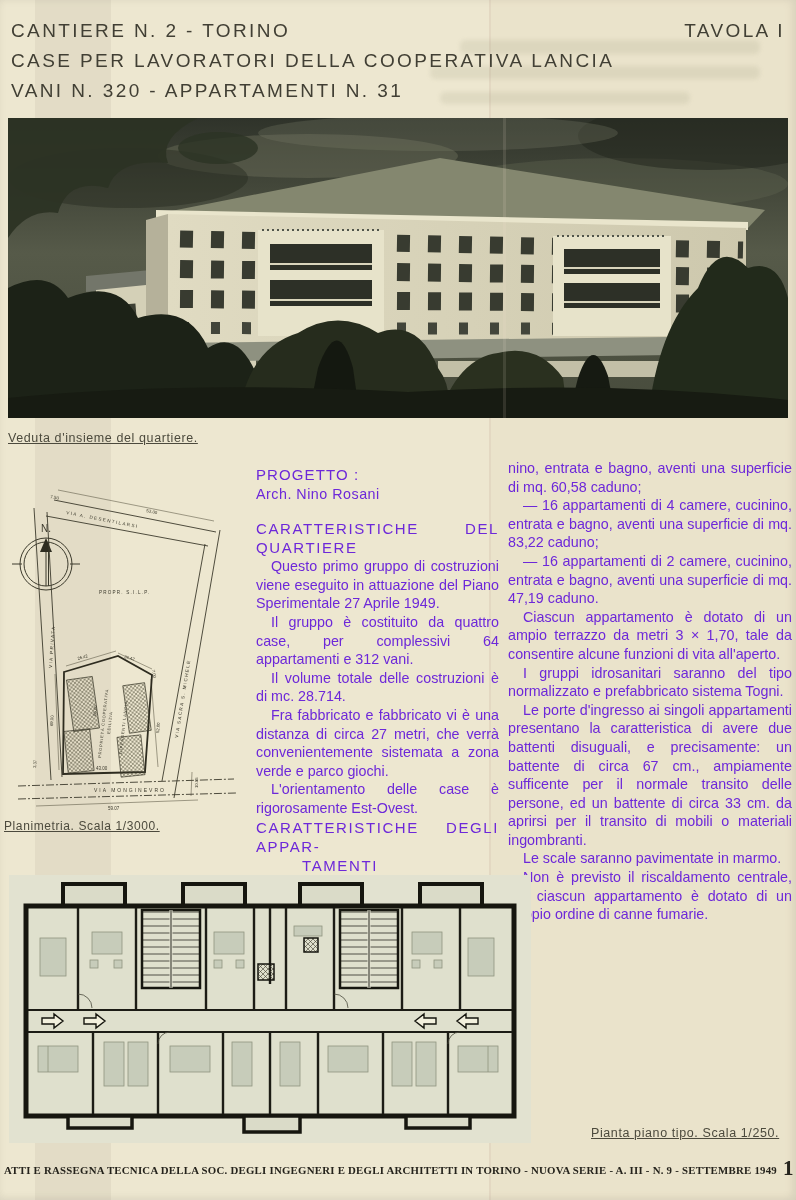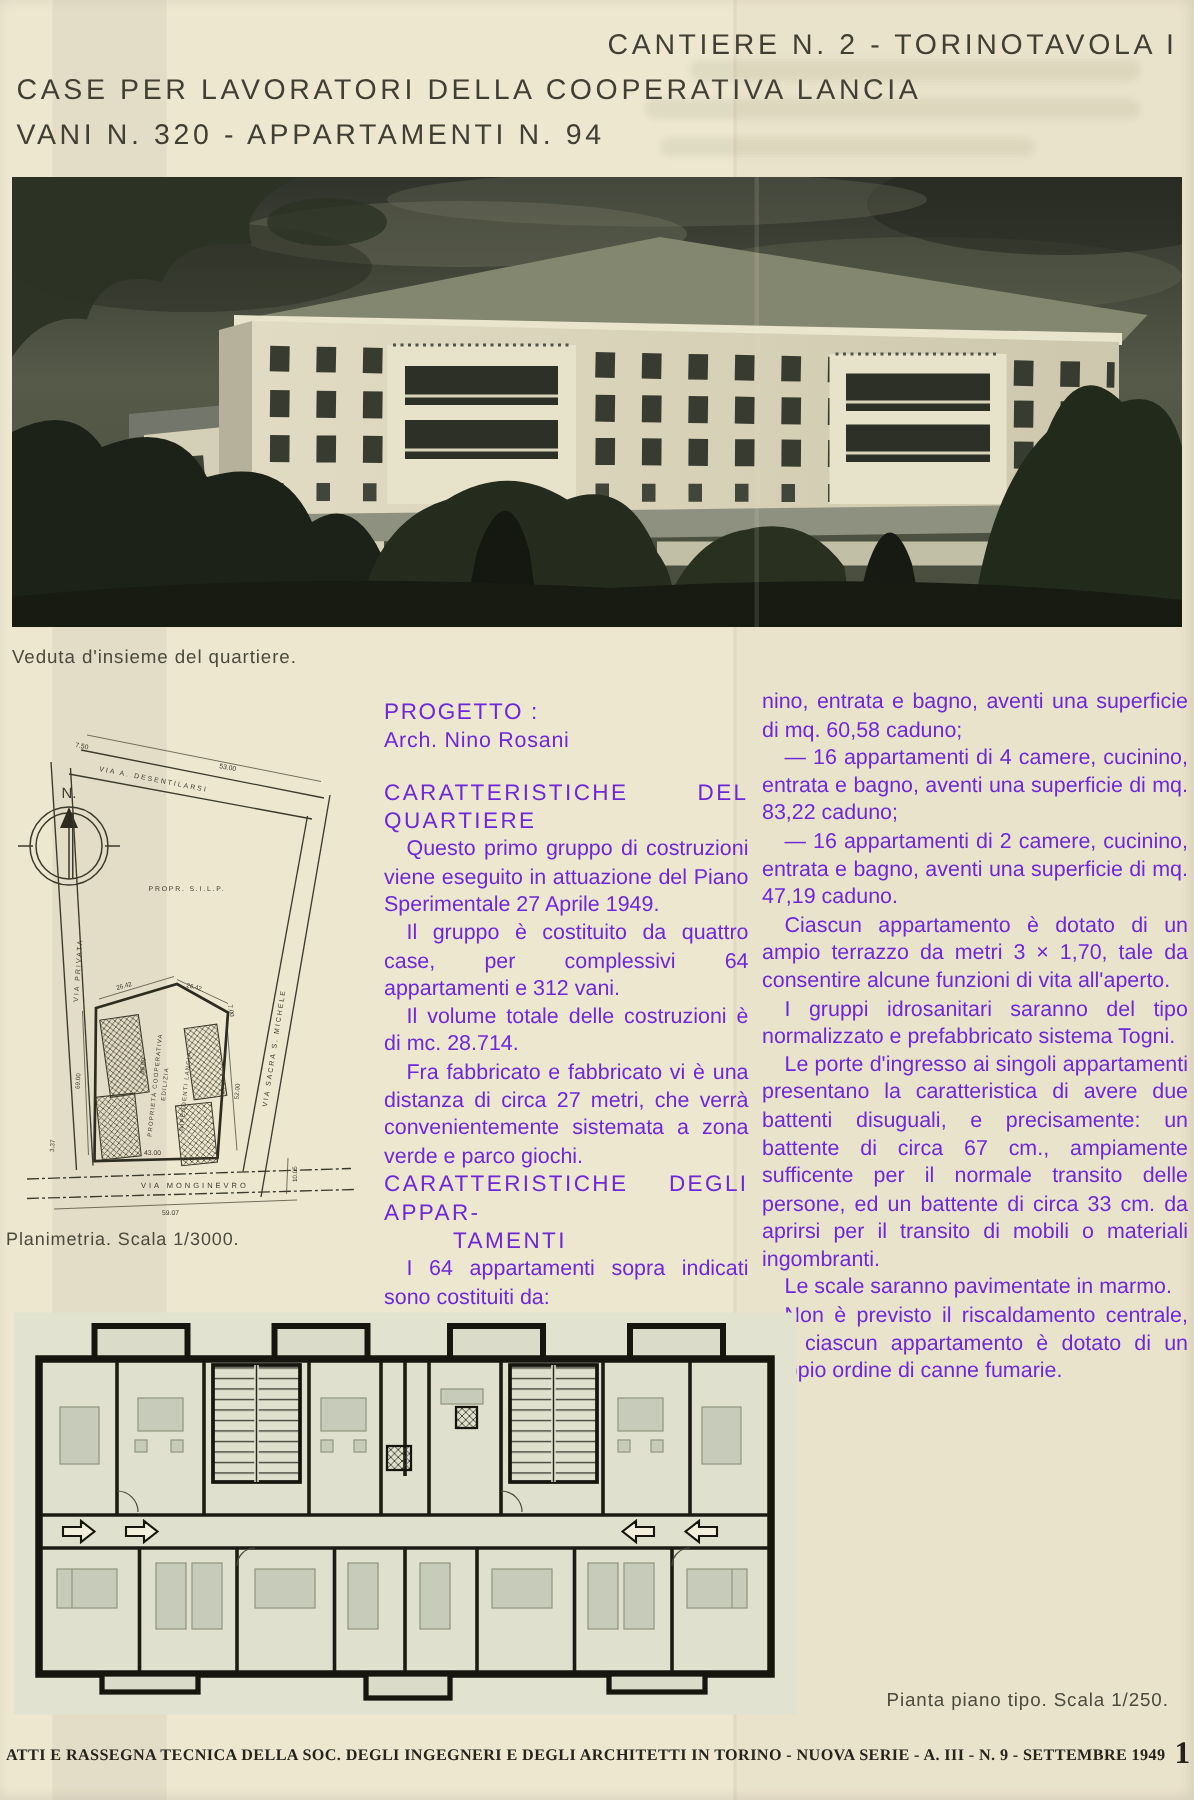--- a/index.html
+++ b/index.html
@@ -6,27 +6,27 @@
   body{width:796px;height:1200px;font-family:"Liberation Sans",sans-serif;}
   .page{position:relative;width:796px;height:1200px;overflow:hidden;
     background:#ede7d0;
     box-shadow:inset -4px 0 10px rgba(0,0,0,.06), inset 0 -3px 8px rgba(0,0,0,.04);}
   .band-dark{position:absolute;left:35px;top:0;width:76px;height:1200px;background:rgba(110,105,85,.08);pointer-events:none;}
   .band-line{position:absolute;left:489px;top:0;width:2px;height:1200px;background:rgba(170,130,110,.14);pointer-events:none;}
   .band-right{position:absolute;left:491px;top:0;width:305px;height:1200px;background:rgba(190,150,120,.05);pointer-events:none;}
 
   
   .hdr{position:absolute;left:11px;top:16px;width:774px;color:#413f34;}
-  .hdr-row{display:flex;justify-content:flex-end;align-items:baseline;}
+  .hdr-row{display:flex;justify-content:space-between;align-items:baseline;}
   .hdr-line{font-size:19px;letter-spacing:2.4px;line-height:30px;white-space:nowrap;}
   .ghost{position:absolute;border-radius:6px;background:rgba(130,128,100,.13);filter:blur(2px);pointer-events:none;}
 
   
   .photo{position:absolute;left:8px;top:118px;width:780px;height:300px;}
-  .caption{position:absolute;color:#4c4a3d;font-size:12.5px;letter-spacing:.6px;}
+  .caption{position:absolute;color:#4c4a3d;font-size:12.5px;letter-spacing:.6px;text-decoration:underline;}
   .cap-photo{left:8px;top:431px;}
   .cap-plan{left:4px;top:819px;font-size:12px;}
   .cap-floor{left:556px;top:1126px;margin-left:35px;}
 
   .siteplan{position:absolute;left:6px;top:478px;width:250px;height:338px;}
   .floorplan{position:absolute;left:8px;top:874px;width:524px;height:270px;}
 
   
   .col{position:absolute;color:#6d28d9;font-size:14.3px;line-height:18.6px;text-align:justify;}
   .col-left{left:256px;top:466px;width:243px;}
@@ -53,21 +53,21 @@
   <div class="band-dark"></div>
   <div class="band-right"></div>
   <div class="band-line"></div>
 
   <div class="hdr">
     <div class="hdr-row">
       <span class="hdr-line">CANTIERE N. 2 - TORINO</span>
       <span class="hdr-line">TAVOLA I</span>
     </div>
     <div class="hdr-line">CASE PER LAVORATORI DELLA COOPERATIVA LANCIA</div>
-    <div class="hdr-line">VANI N. 320 - APPARTAMENTI N. 94</div>
+    <div class="hdr-line">VANI N. 320 - APPARTAMENTI N. 31</div>
   </div>
   <div class="ghost" style="left:460px;top:40px;width:300px;height:14px;"></div>
   <div class="ghost" style="left:430px;top:66px;width:330px;height:13px;"></div>
   <div class="ghost" style="left:440px;top:92px;width:250px;height:12px;"></div>
 
   <svg class="photo" viewBox="0 0 780 300">
     <defs>
       <linearGradient id="sky" x1="0" y1="0" x2="0" y2="1">
         <stop offset="0" stop-color="#2f332a"></stop>
           <stop offset=".45" stop-color="#565a49"></stop>
@@ -204,20 +204,21 @@
   <div class="caption cap-plan">Planimetria. Scala 1/3000.</div>
 
   <div class="col col-left">
     <p class="h-small">PROGETTO :</p>
     <p class="byline">Arch. Nino Rosani</p>
     <p class="h-sec" style="margin-top:16px">CARATTERISTICHE DEL QUARTIERE</p>
     <p class="ind">Questo primo gruppo di costruzioni viene eseguito in attuazione del Piano Sperimentale 27 Aprile 1949.</p>
     <p class="ind">Il gruppo è costituito da quattro case, per complessivi 64 appartamenti e 312 vani.</p>
     <p class="ind">Il volume totale delle costruzioni è di mc. 28.714.</p>
     <p class="ind">Fra fabbricato e fabbricato vi è una distanza di circa 27 metri, che verrà convenientemente sistemata a zona verde e parco giochi.</p>
+    <p class="ind">L'orientamento delle case è rigorosamente Est-Ovest.</p>
     <p class="h-sec"><span>CARATTERISTICHE DEGLI APPAR-</span><span class="l2">TAMENTI</span></p>
     <p class="ind">I 64 appartamenti sopra indicati sono costituiti da:</p>
     <p class="ind">— 32 appartamenti di 3 camere, cuci-</p>
   </div>
   <div class="col col-right">
     <p>nino, entrata e bagno, aventi una superficie di mq. 60,58 caduno;</p>
     <p class="ind">— 16 appartamenti di 4 camere, cucinino, entrata e bagno, aventi una superficie di mq. 83,22 caduno;</p>
     <p class="ind">— 16 appartamenti di 2 camere, cucinino, entrata e bagno, aventi una superficie di mq. 47,19 caduno.</p>
     <p class="ind">Ciascun appartamento è dotato di un ampio terrazzo da metri 3 × 1,70, tale da consentire alcune funzioni di vita all'aperto.</p>
     <p class="ind">I gruppi idrosanitari saranno del tipo normalizzato e prefabbricato sistema Togni.</p>

